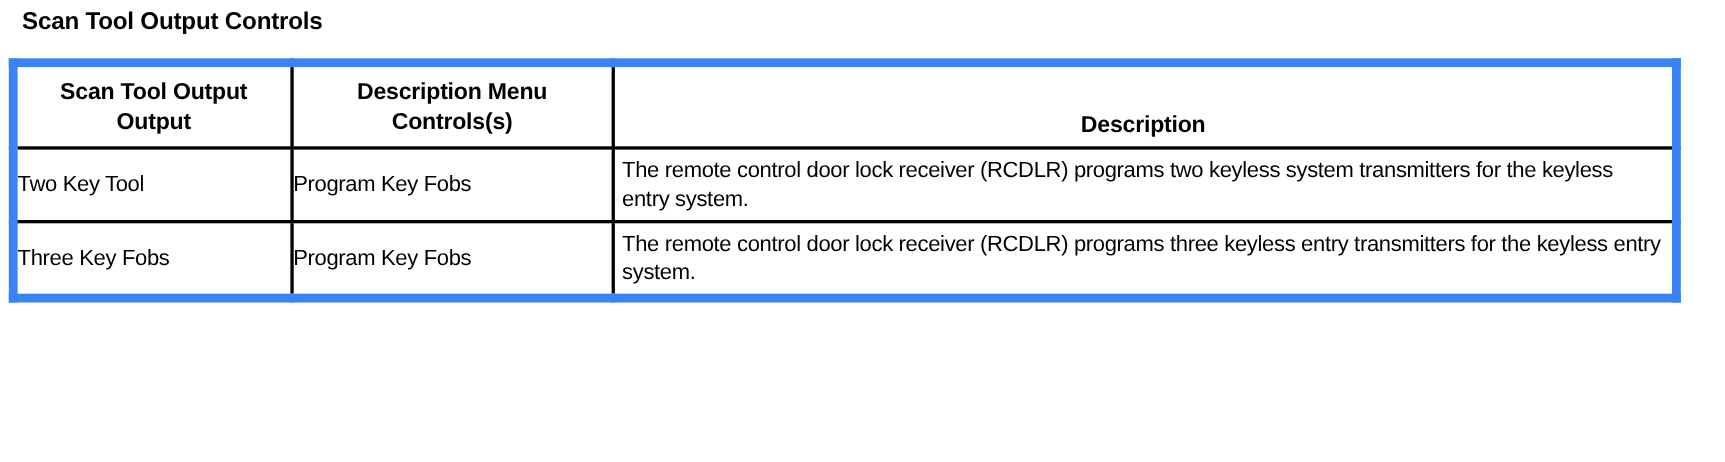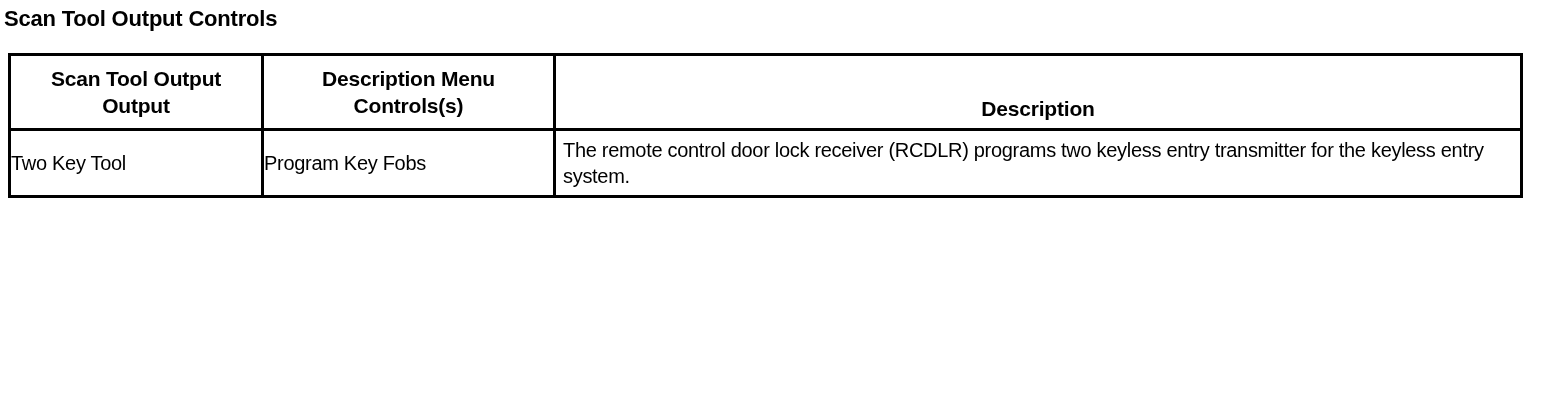--- a/index.html
+++ b/index.html
@@ -14,39 +14,39 @@
     color: #000000;
     overflow: hidden;
   }
   .page {
     position: relative;
     width: 1568px;
     height: 420px;
   }
   .page-title {
     position: absolute;
-    left: 4px;
+    left: 20px;
     top: 6px;
     font-size: 22px;
     font-weight: bold;
     letter-spacing: -0.2px;
     line-height: 26px;
     white-space: nowrap;
   }
   .table-wrap {
     position: absolute;
     left: 8px;
     top: 53px;
     width: 1512px;
   }
   table.controls-table {
     border-collapse: collapse;
     width: 1512px;
     table-layout: fixed;
-    border: 2px solid #3b82f6;
+    border: 8px solid #3b82f6;
     padding-left: 16px;
   }
   table.controls-table col.c1 { width: 253px; }
   table.controls-table col.c2 { width: 292px; }
   table.controls-table col.c3 { width: 967px; }
 
   table.controls-table th,
   table.controls-table td {
     border: 3px solid #000000;
     padding: 0;
@@ -109,20 +109,27 @@
           <th class="desc-head">
             <span>Description</span>
           </th>
         </tr>
       </thead>
       <tbody>
         <tr>
           <td class="cell-control">Two Key Tool</td>
           <td class="cell-menu">Program Key Fobs</td>
           <td class="cell-desc">
-            <span class="desc-text">The remote control door lock receiver (RCDLR) programs two keyless entry transmitter for the keyless entry system.</span>
+            <span class="desc-text">The remote control door lock receiver (RCDLR) programs two keyless system transmitters for the keyless entry system.</span>
+          </td>
+        </tr>
+        <tr>
+          <td class="cell-control">Three Key Fobs</td>
+          <td class="cell-menu">Program Key Fobs</td>
+          <td class="cell-desc">
+            <span class="desc-text">The remote control door lock receiver (RCDLR) programs three keyless entry transmitters for the keyless entry system.</span>
           </td>
         </tr>
       </tbody>
     </table>
   </div>
 
 </div>
 
 </body></html>

